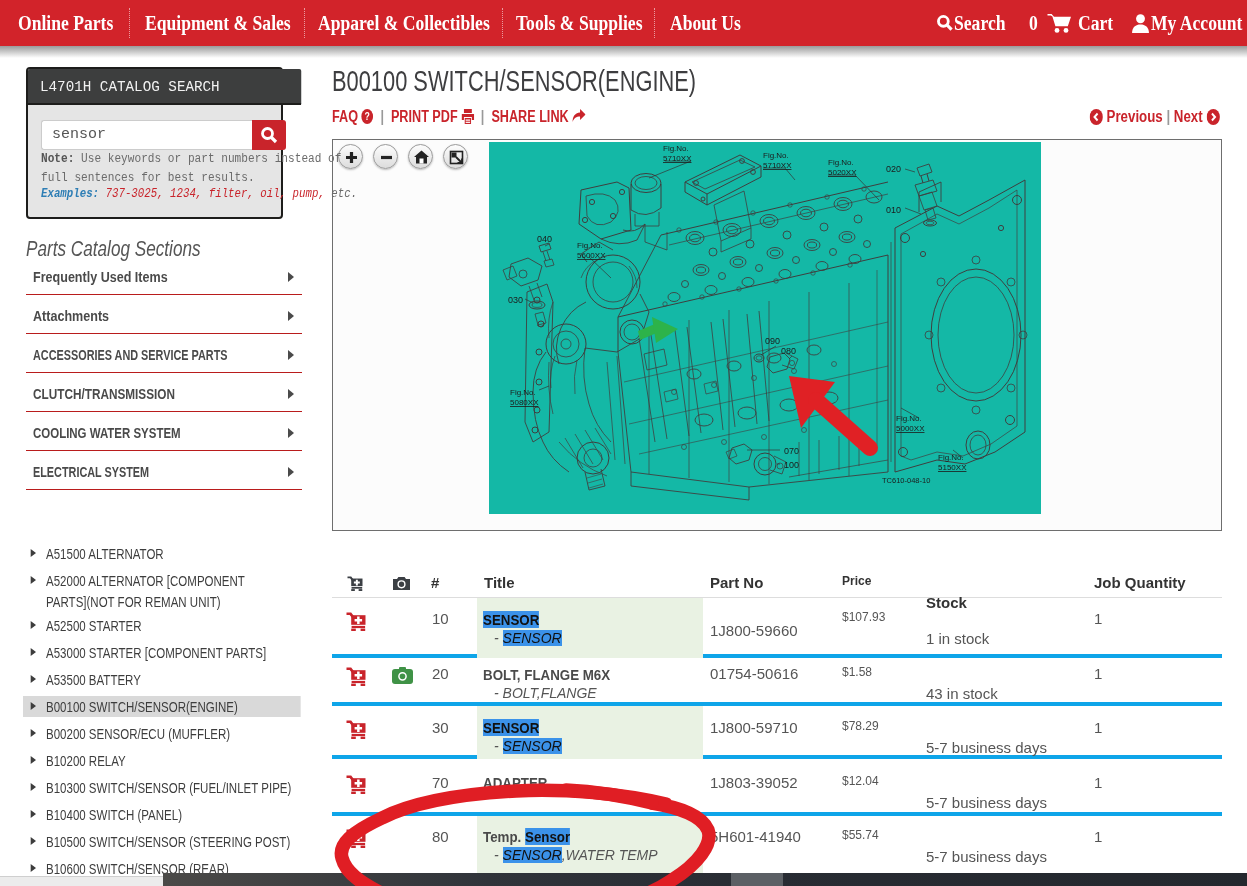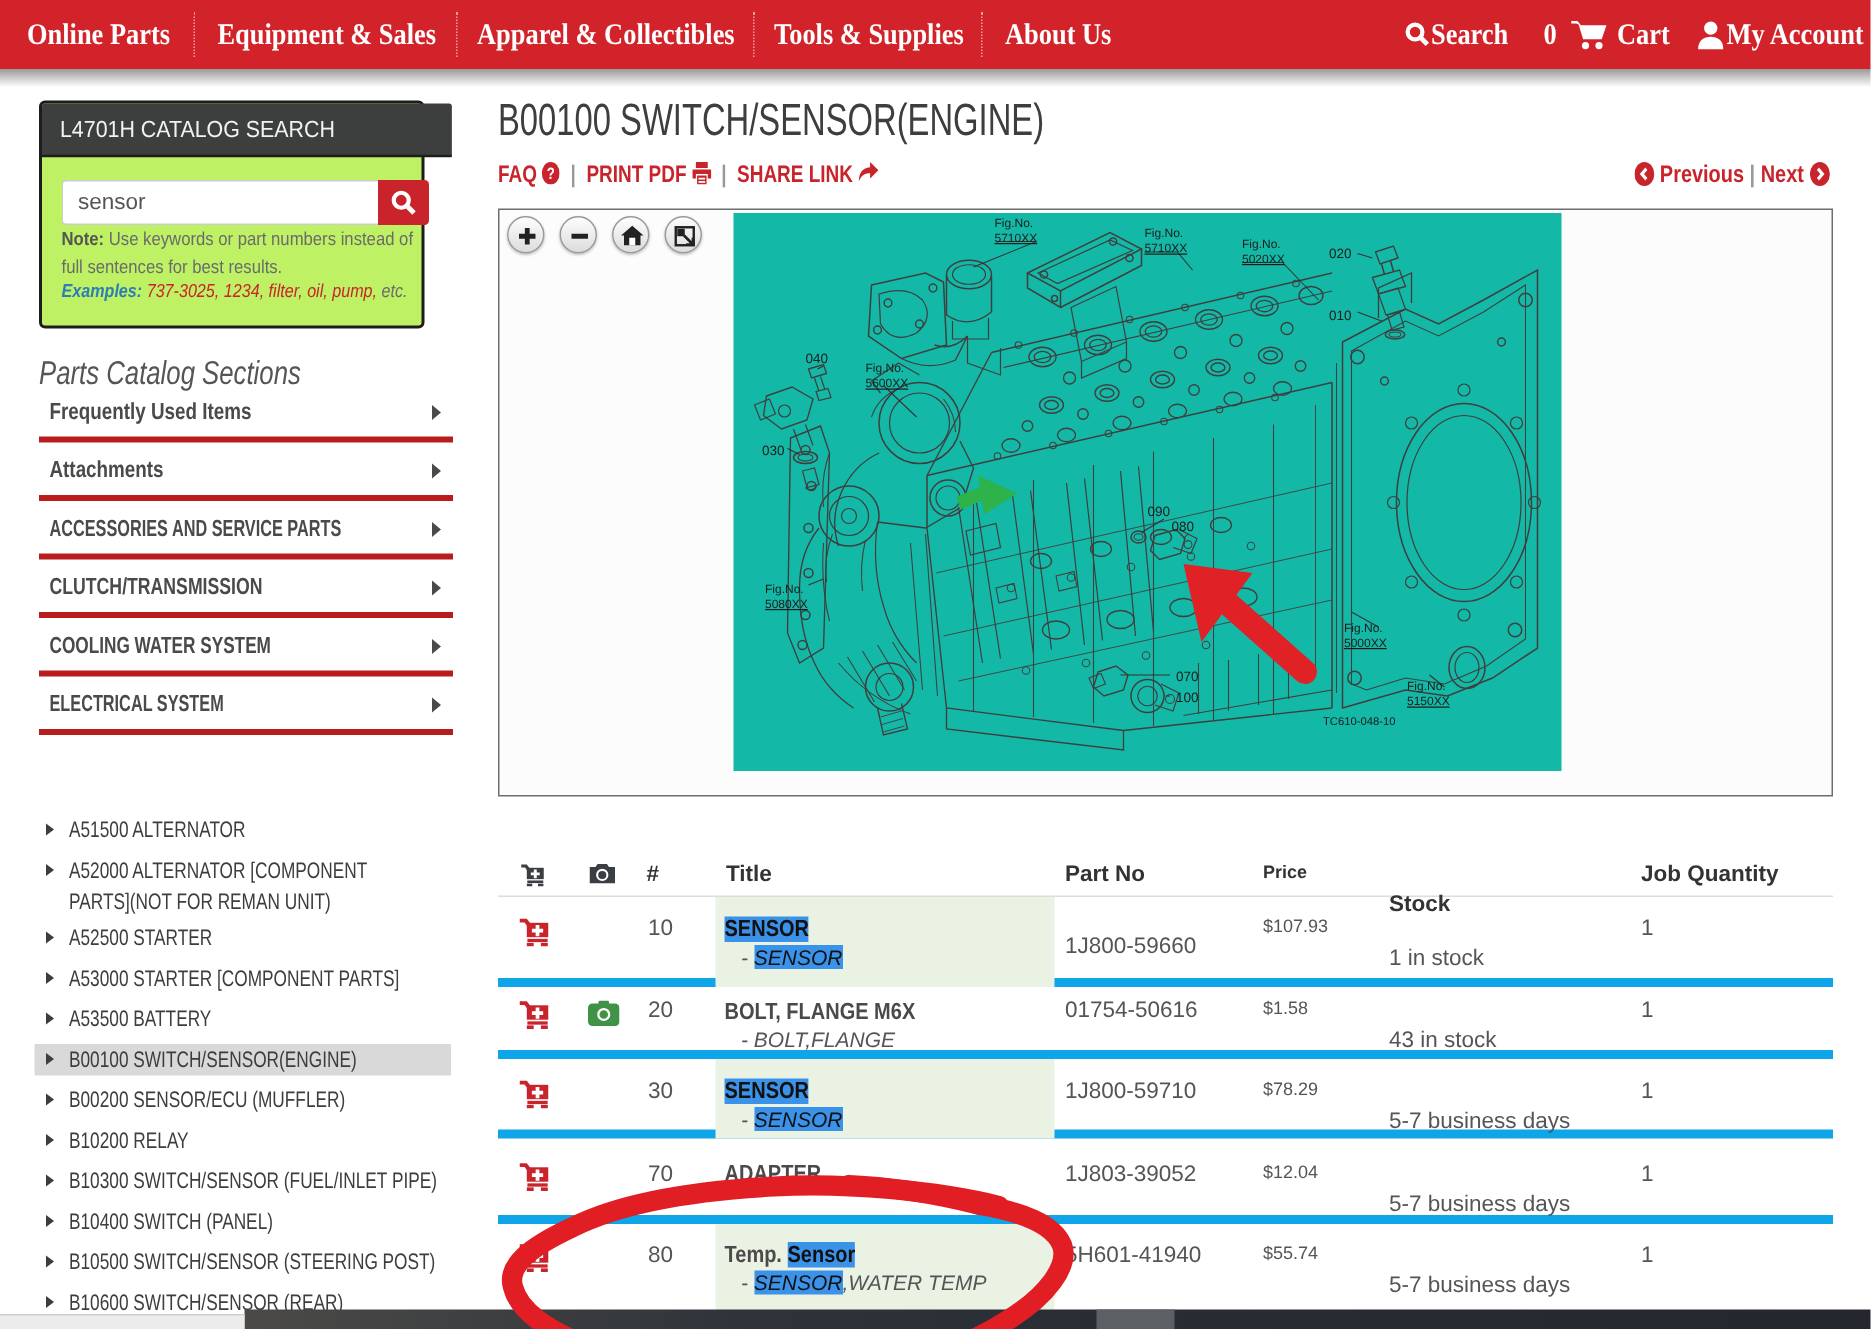--- a/index.html
+++ b/index.html
@@ -8,36 +8,36 @@
   
   .nav { position:absolute; left:0; top:0; width:1247px; height:46px; background:#d2232a; z-index:30;
     font-family:"Liberation Serif", serif; font-weight:bold; font-size:20px; color:#fff;}
   .nav-shadow { position:absolute; left:0; top:46px; width:1247px; height:12px;
     background:linear-gradient(#9a9a9a, rgba(255,255,255,0)); z-index:29;}
   .nav .it { position:absolute; top:0; line-height:46px; white-space:nowrap;
     transform:scaleX(.88); transform-origin:0 50%; }
   .nav .dv { position:absolute; top:8px; height:30px; width:0; border-left:1px dotted rgba(255,255,255,.55);}
   
   .sidebox { position:absolute; left:26px; top:67px; width:257px; height:152px;
-    border:2px solid #1d1d1b; border-radius:4px; background:#bef264; z-index:5;}
+    border:2px solid #1d1d1b; border-radius:4px; background:#e5e5e5; z-index:5;font-family:Liberation Mono, monospace;}
   .sidebox .hd { background:#3d3e3e; color:#f2f2f2; font-size:15.5px; height:36px; line-height:36px;
     padding-left:13px; border-radius:2px 2px 0 0; border-bottom:2px solid #1d1d1b;
     transform:scaleX(.92); transform-origin:0 0; white-space:nowrap; width:297px;}
   .srch { position:absolute; left:13px; top:51px; width:245px; height:30px; display:flex; }
   .srch .inp { flex:1; border:1px solid #ccc; border-right:none; border-radius:3px 0 0 3px;
     font-size:15px; color:#555; line-height:28px; padding-left:10px; background:#fff;}
   .srch .btn { width:34px; background:#c9242b; border-radius:0 3px 3px 0; position:relative; }
   .note { position:absolute; left:13px; top:81px; width:260px; font-size:12.5px; color:#6b6b6b; line-height:19px;
     transform:scaleX(.89); transform-origin:0 0; white-space:nowrap;}
   .examples { position:absolute; left:13px; top:118px; font-size:12.5px; font-style:italic; white-space:nowrap;
     transform:scaleX(.86); transform-origin:0 0;}
   .pcs-title { position:absolute; left:26px; top:236px; font-size:22px; font-style:italic; color:#555;
     transform:scaleX(.78); transform-origin:0 0; white-space:nowrap;}
   .sections { position:absolute; left:26px; top:256px; width:276px; }
-  .sec { position:relative; height:39px; border-bottom:4px solid #b91c1c; }
+  .sec { position:relative; height:39px; border-bottom:1px solid #b91c1c; }
   .sec .t { position:absolute; left:7px; top:54%; transform-origin:0 50%;
     font-size:15.5px; font-weight:bold; color:#4a4a4a; white-space:nowrap;}
   .sec .ar { position:absolute; right:8px; top:54%; transform:translateY(-50%); width:0; height:0;
     border-left:6px solid #4a4a4a; border-top:5px solid transparent; border-bottom:5px solid transparent;}
   .subs { position:absolute; left:23px; top:543px; width:362px; font-size:15px; color:#3d3d3d;
     transform:scaleX(.767); transform-origin:0 0;}
   .sub { position:relative; padding:0 6px 0 30px; line-height:21px; margin-bottom:6px; white-space:nowrap;}
   .sub:before { content:""; position:absolute; left:10px; top:6px; width:0; height:0;
     border-left:7px solid #3d3d3d; border-top:4.5px solid transparent; border-bottom:4.5px solid transparent;}
   .sub.hl { background:#d9d9d9; }
@@ -48,21 +48,21 @@
     transform:scaleX(.79); transform-origin:0 0; white-space:nowrap;}
   .prevnext { position:absolute; right:27px; top:108px; font-size:16px; font-weight:bold; color:#c9242b;
     transform:scaleX(.83); transform-origin:100% 50%; white-space:nowrap;}
   .panel { position:absolute; left:332px; top:139px; width:890px; height:392px;
     border:1px solid #6e6e6e; background:#fcfcfc; }
   .zbtn { position:absolute; width:25px; height:25px; border-radius:50%;
     background:linear-gradient(#fdfdfd,#dcdcdc); border:1px solid #9a9a9a; box-shadow:0 1px 2px rgba(0,0,0,.25);}
   
   .tbl { position:absolute; left:332px; top:568px; width:890px; }
   .thead { position:relative; height:30px; border-bottom:1px solid #ddd; font-weight:bold; color:#333; font-size:15px;}
-  .row { position:relative; border-bottom:6px solid #0ea5e9; }
+  .row { position:relative; border-bottom:4px solid #0ea5e9; }
   .green { background:#e9f2e3; }
   .c-num { position:absolute; left:100px; color:#555; font-size:15px;}
   .c-title { position:absolute; left:145px; width:226px; }
   .c-part { position:absolute; left:378px; color:#555; font-size:15px;}
   .c-price { position:absolute; left:510px; color:#555; font-size:12px;}
   .c-stock { position:absolute; left:594px; color:#555; font-size:15px;margin-top:20px;}
   .c-job { position:absolute; left:762px; color:#555; font-size:15px;}
   .cart { position:absolute; left:14px; }
   .cam { position:absolute; left:60px; }
   .t-main { font-weight:bold; color:#4a4a4a; font-size:15.5px; padding:0 0 0 7px; line-height:17px;

